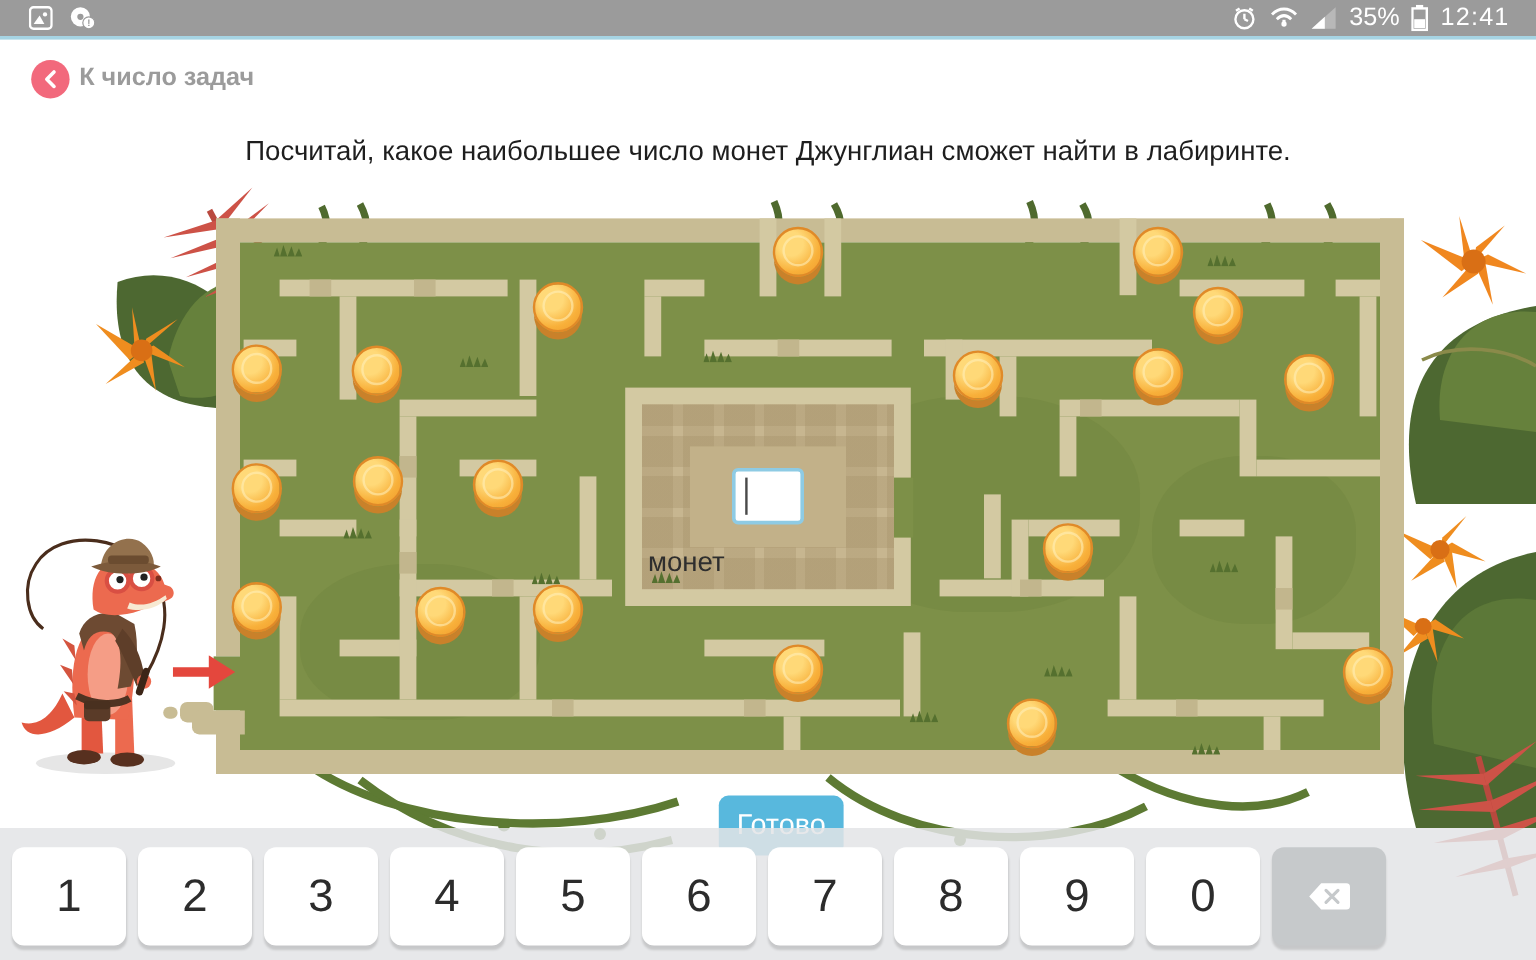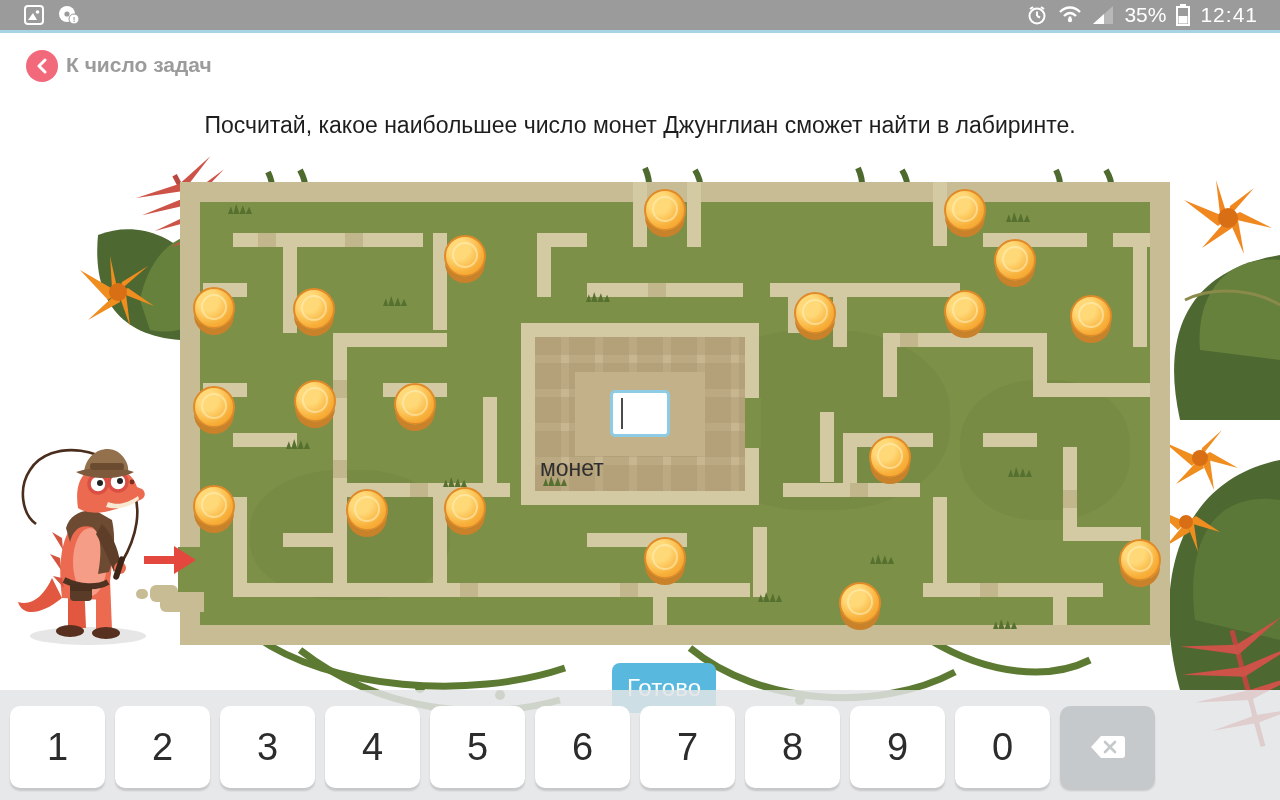--- a/index.html
+++ b/index.html
@@ -40,21 +40,21 @@
      background-image:repeating-linear-gradient(0deg,rgba(165,145,105,.35) 0 26px,rgba(0,0,0,0) 26px 34px),
                       repeating-linear-gradient(90deg,rgba(165,145,105,.35) 0 26px,rgba(0,0,0,0) 26px 34px);}
   #plaza-court{background:#c2b189;}
   #coin-input-wrap{position:absolute;left:610px;top:390px;width:60px;height:47px;z-index:12;}
   #coin-input{width:100%;height:100%;box-sizing:border-box;border:3px solid #8ecbe4;border-radius:5px;
               background:#fff;font-size:26px;padding:0 6px;outline:none;font-family:"Liberation Sans",sans-serif;}
   #caret{position:absolute;left:11px;top:8px;width:2px;height:31px;background:#4a4a4a;}
   #coin-label{position:absolute;left:540px;top:455px;width:200px;text-align:left;font-size:23px;
               color:#2e2e2e;z-index:12;}
   
-  #done-btn{position:absolute;left:612px;top:663px;width:104px;height:50px;background:#58b8dd;
+  #done-btn{position:absolute;left:599px;top:663px;width:104px;height:50px;background:#58b8dd;
             border-radius:8px;color:#fff;font-size:24px;display:flex;align-items:center;
             justify-content:center;z-index:20;cursor:pointer;}
   
   #keyboard{position:absolute;left:0;top:690px;width:1280px;height:110px;
             background:rgba(227,228,230,.85);z-index:25;}
   #keys{position:absolute;left:10px;top:16px;display:flex;gap:10px;}
   .key{width:95px;height:82px;background:#fff;border-radius:10px;display:flex;align-items:center;
        justify-content:center;font-size:38px;color:#2c2c2c;box-shadow:0 3px 2px rgba(0,0,0,.14);
        cursor:pointer;}
   .key.backspace{background:#c6c9cb;}

